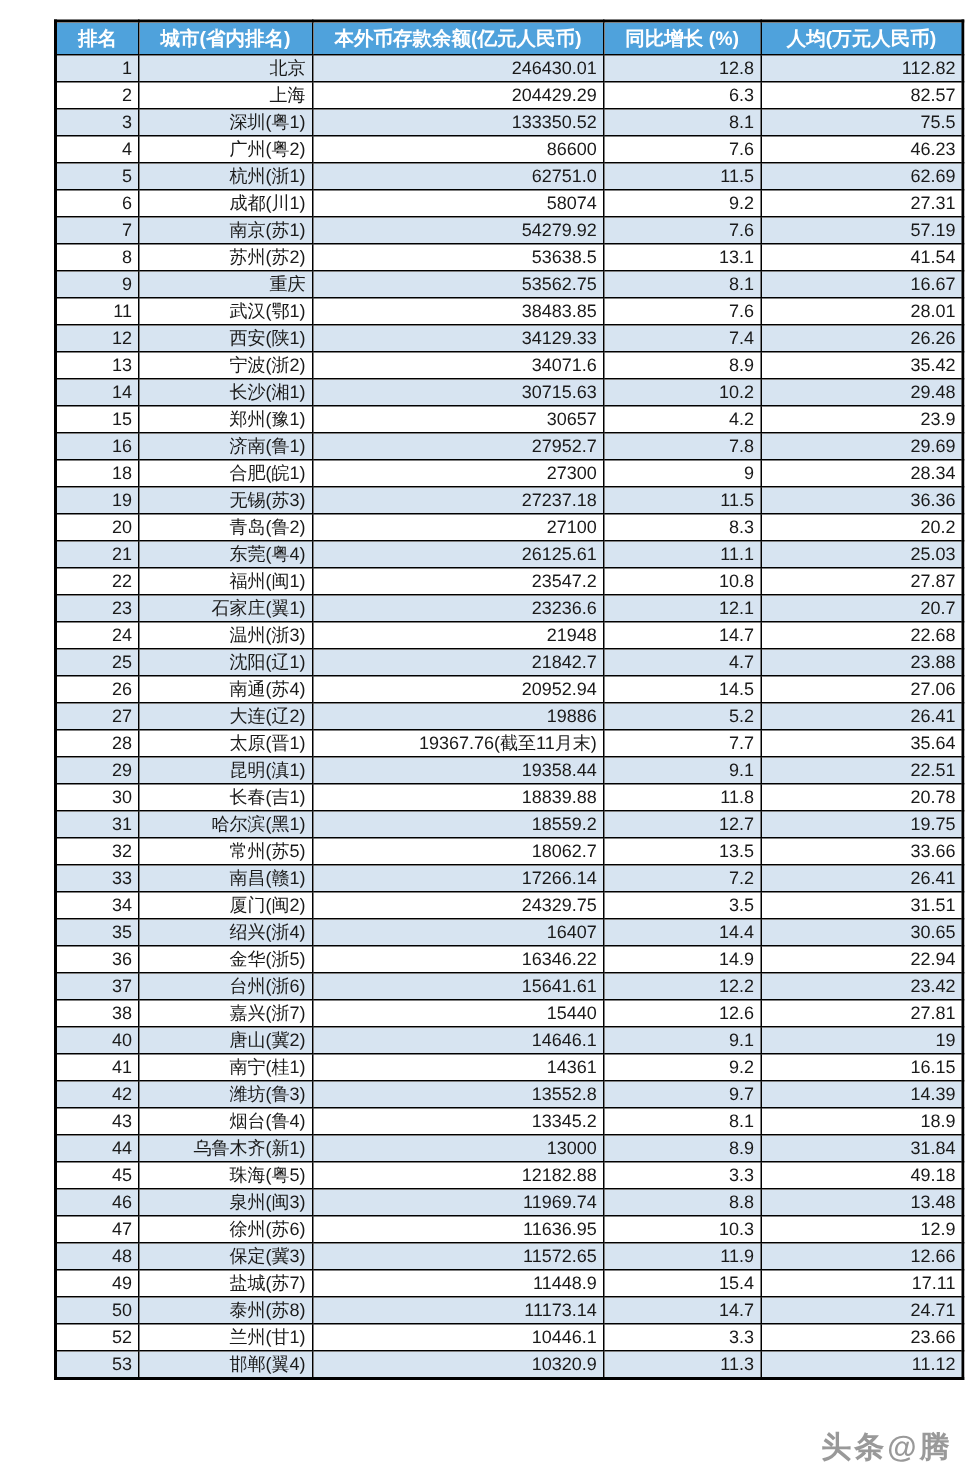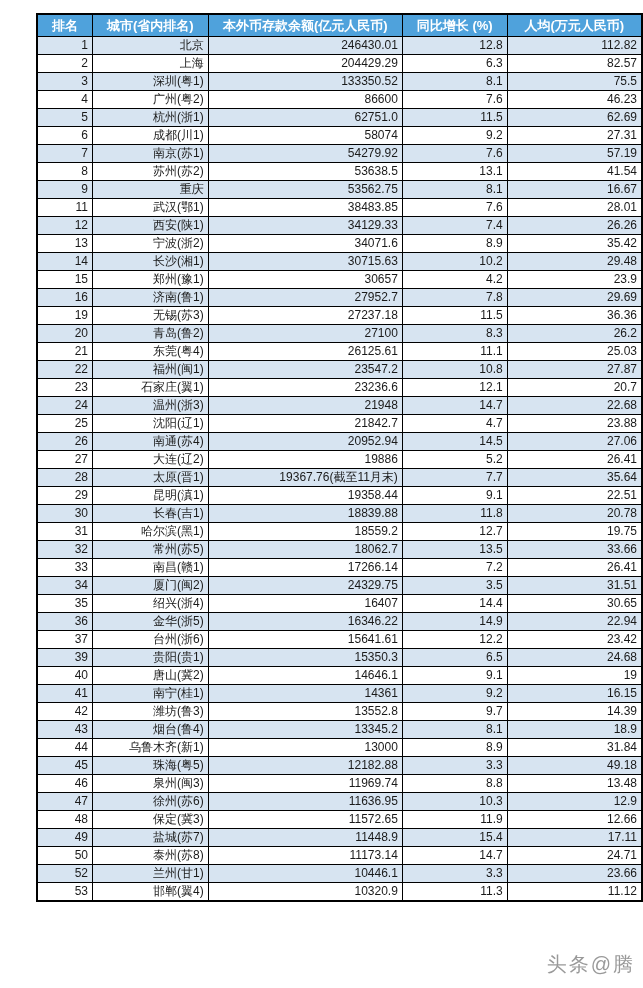--- a/index.html
+++ b/index.html
@@ -47,21 +47,21 @@
     background: #ffffff;
   }
   table.deposit-table tbody tr:nth-child(odd) td {
     background: #D7E4F1;
   }
   .watermark {
     position: absolute;
     right: 8px;
     bottom: 10px;
     font-size: 20px;
-    font-weight: normal;
+    font-weight: bold;
     letter-spacing: 2px;
     color: rgba(70, 70, 70, 0.55);
     text-shadow: 0 0 1px rgba(255,255,255,0.8);
     pointer-events: none;
   }
 </style>
 </head>
 <body>
 
 <div class="sheet">
@@ -182,32 +182,39 @@
           <td>23.9</td>
         </tr>
         <tr>
           <td>16</td>
           <td>济南(鲁1)</td>
           <td>27952.7</td>
           <td>7.8</td>
           <td>29.69</td>
         </tr>
         <tr>
+          <td>18</td>
+          <td>合肥(皖1)</td>
+          <td>27300</td>
+          <td>9</td>
+          <td>28.34</td>
+        </tr>
+        <tr>
           <td>19</td>
           <td>无锡(苏3)</td>
           <td>27237.18</td>
           <td>11.5</td>
           <td>36.36</td>
         </tr>
         <tr>
           <td>20</td>
           <td>青岛(鲁2)</td>
           <td>27100</td>
           <td>8.3</td>
-          <td>26.2</td>
+          <td>20.2</td>
         </tr>
         <tr>
           <td>21</td>
           <td>东莞(粤4)</td>
           <td>26125.61</td>
           <td>11.1</td>
           <td>25.03</td>
         </tr>
         <tr>
           <td>22</td>
@@ -315,25 +322,25 @@
           <td>22.94</td>
         </tr>
         <tr>
           <td>37</td>
           <td>台州(浙6)</td>
           <td>15641.61</td>
           <td>12.2</td>
           <td>23.42</td>
         </tr>
         <tr>
-          <td>39</td>
-          <td>贵阳(贵1)</td>
-          <td>15350.3</td>
-          <td>6.5</td>
-          <td>24.68</td>
+          <td>38</td>
+          <td>嘉兴(浙7)</td>
+          <td>15440</td>
+          <td>12.6</td>
+          <td>27.81</td>
         </tr>
         <tr>
           <td>40</td>
           <td>唐山(冀2)</td>
           <td>14646.1</td>
           <td>9.1</td>
           <td>19</td>
         </tr>
         <tr>
           <td>41</td>

